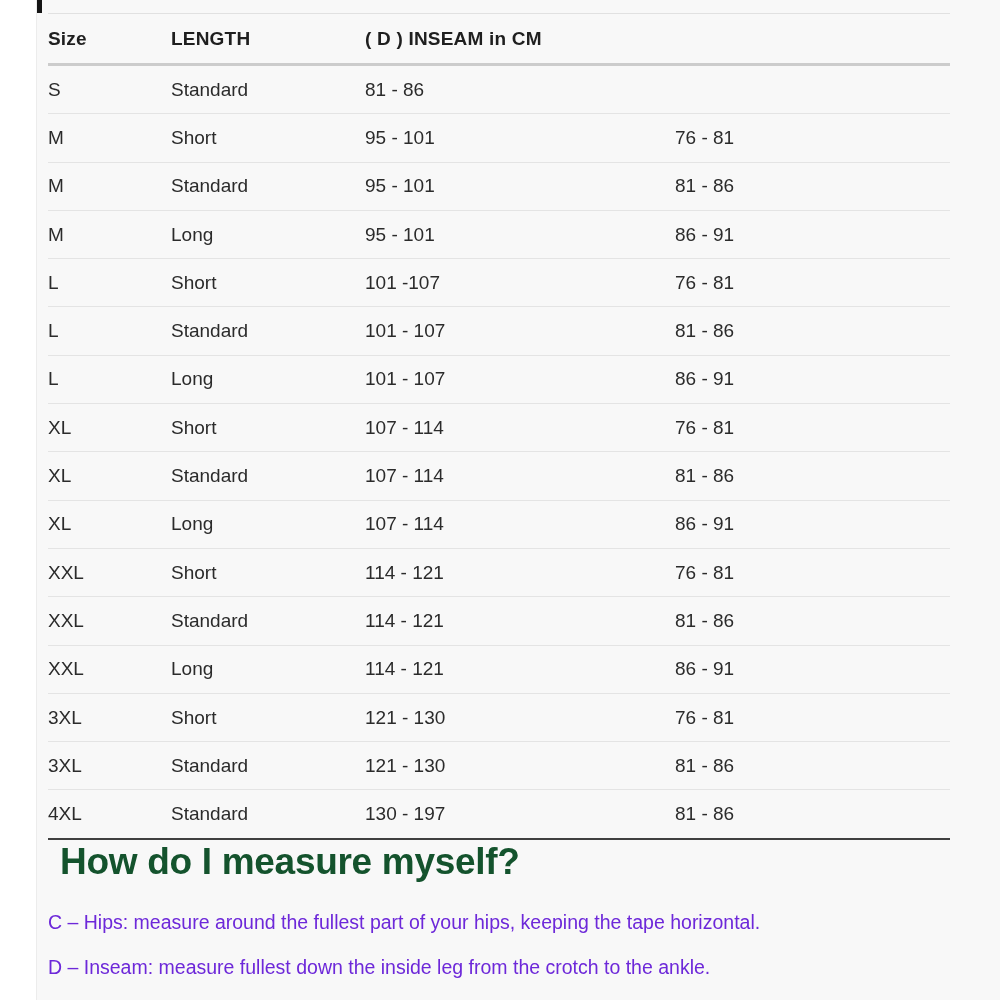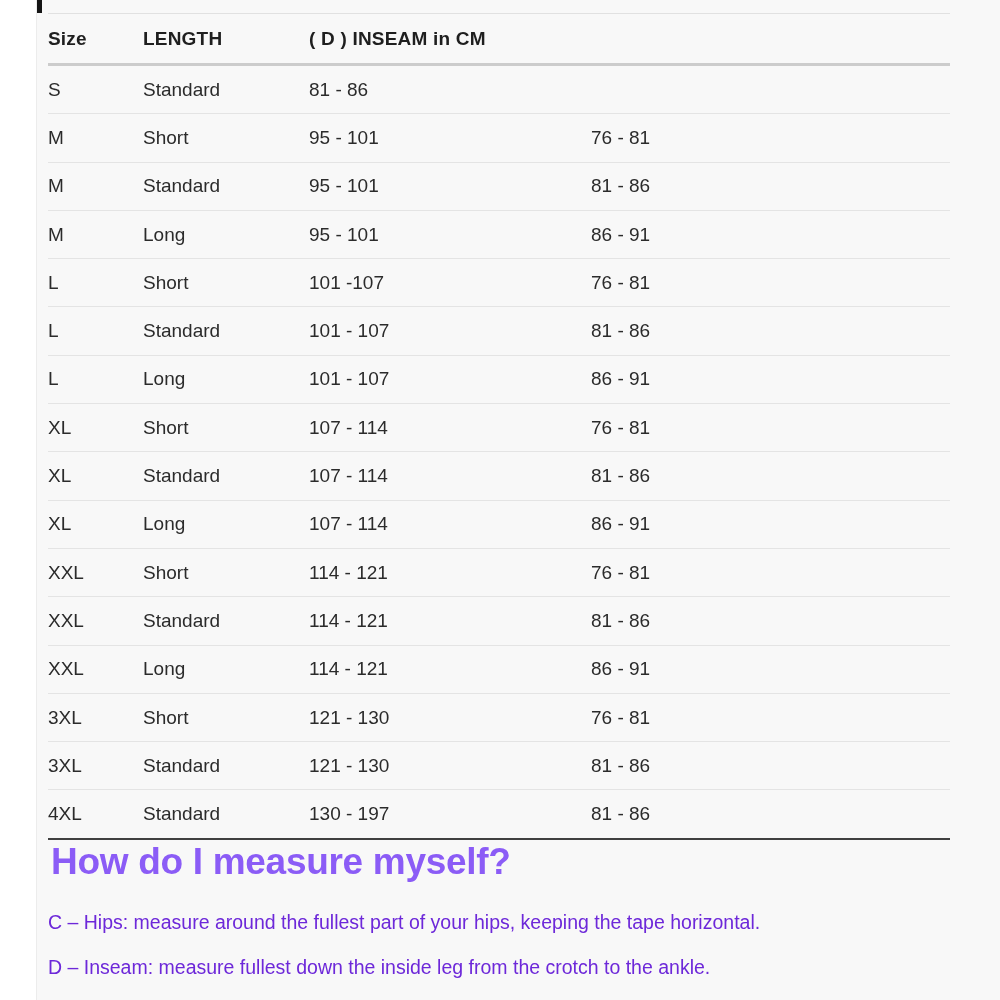--- a/index.html
+++ b/index.html
@@ -20,20 +20,21 @@
     position:absolute;left:37px;top:0;width:5px;height:13px;background:#151515;
   }
   .size-table{
     position:absolute;left:48px;top:13px;width:902px;
     border-top:1px solid #e1e1e1;
   }
   .t-row{
     display:grid;
     grid-template-columns:95px 166px 282px 1fr;
     align-items:center;
+    gap:28px;
   }
   .t-head{
     height:49px;
     border-bottom:3px solid #cccccc;
   }
   .t-head .cell{
     font-weight:700;font-size:19px;color:#1f1f1f;letter-spacing:0.2px;
   }
   .t-body .t-row{
     height:47.3px;
@@ -43,22 +44,22 @@
     border-bottom:2px solid #404040;
   }
   .cell{
     font-size:19px;color:#2b2b2b;
     white-space:nowrap;overflow:hidden;
   }
   .measure-section{
     position:absolute;left:48px;top:840px;width:920px;
   }
   .measure-heading{
-    font-size:37px;font-weight:700;color:#8b5cf6;letter-spacing:-0.3px;
-    margin:0 0 26px 3px;line-height:1.2;
+    font-size:37px;font-weight:700;color:#14532d;letter-spacing:-0.3px;
+    margin:0 0 26px 12px;line-height:1.2;
   }
   .measure-line{
     font-size:19.5px;color:#6d28d9;line-height:1.3;
     margin:0 0 19px 0;
   }
 </style>
 </head>
 <body>
 
 <div class="viewport">

